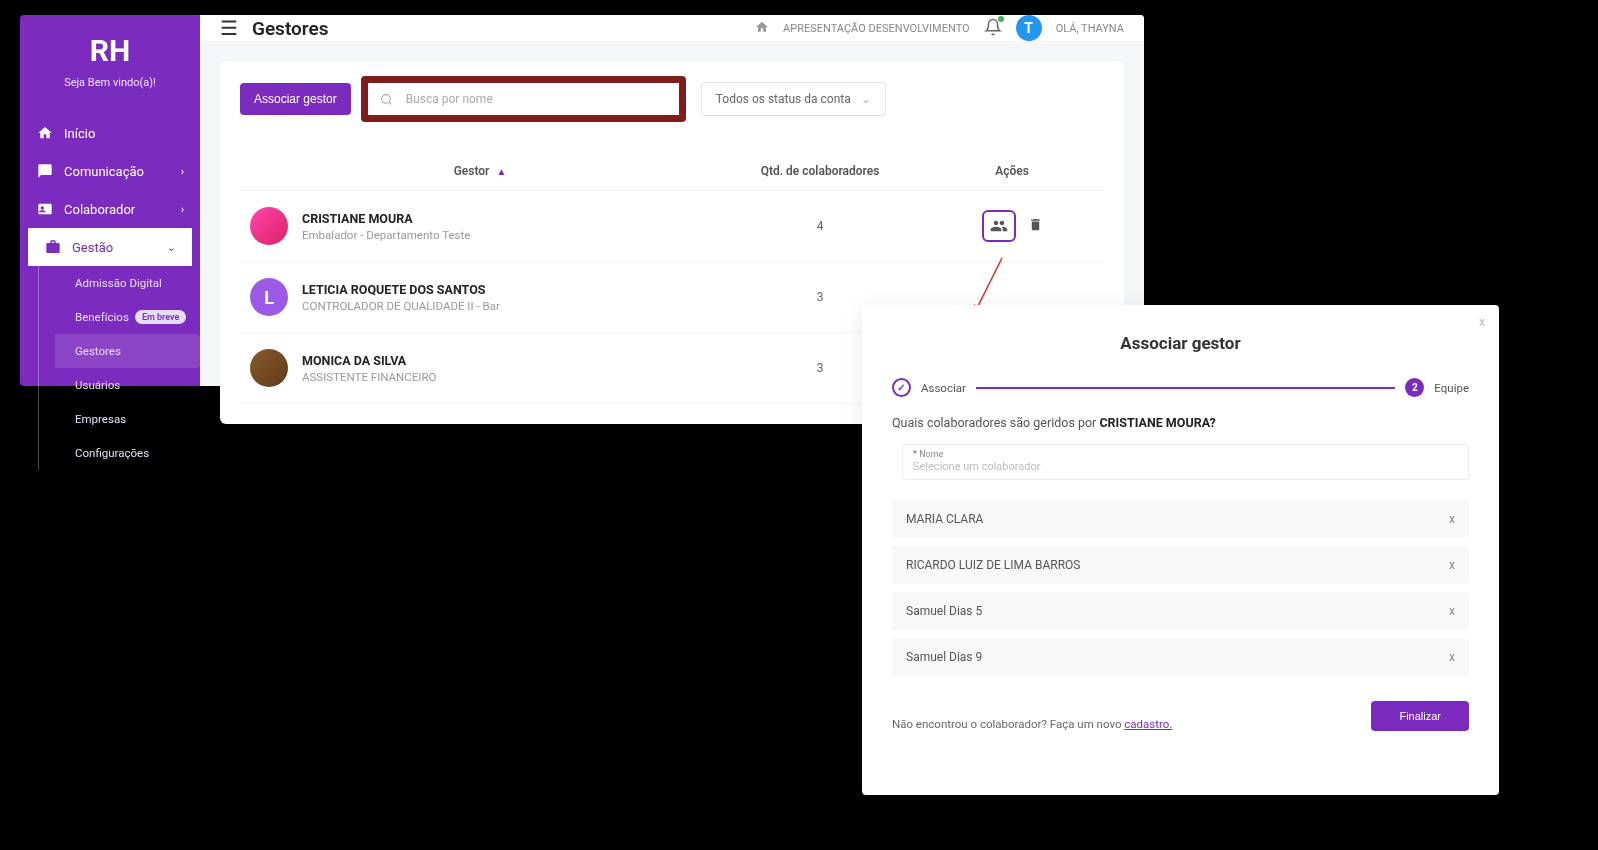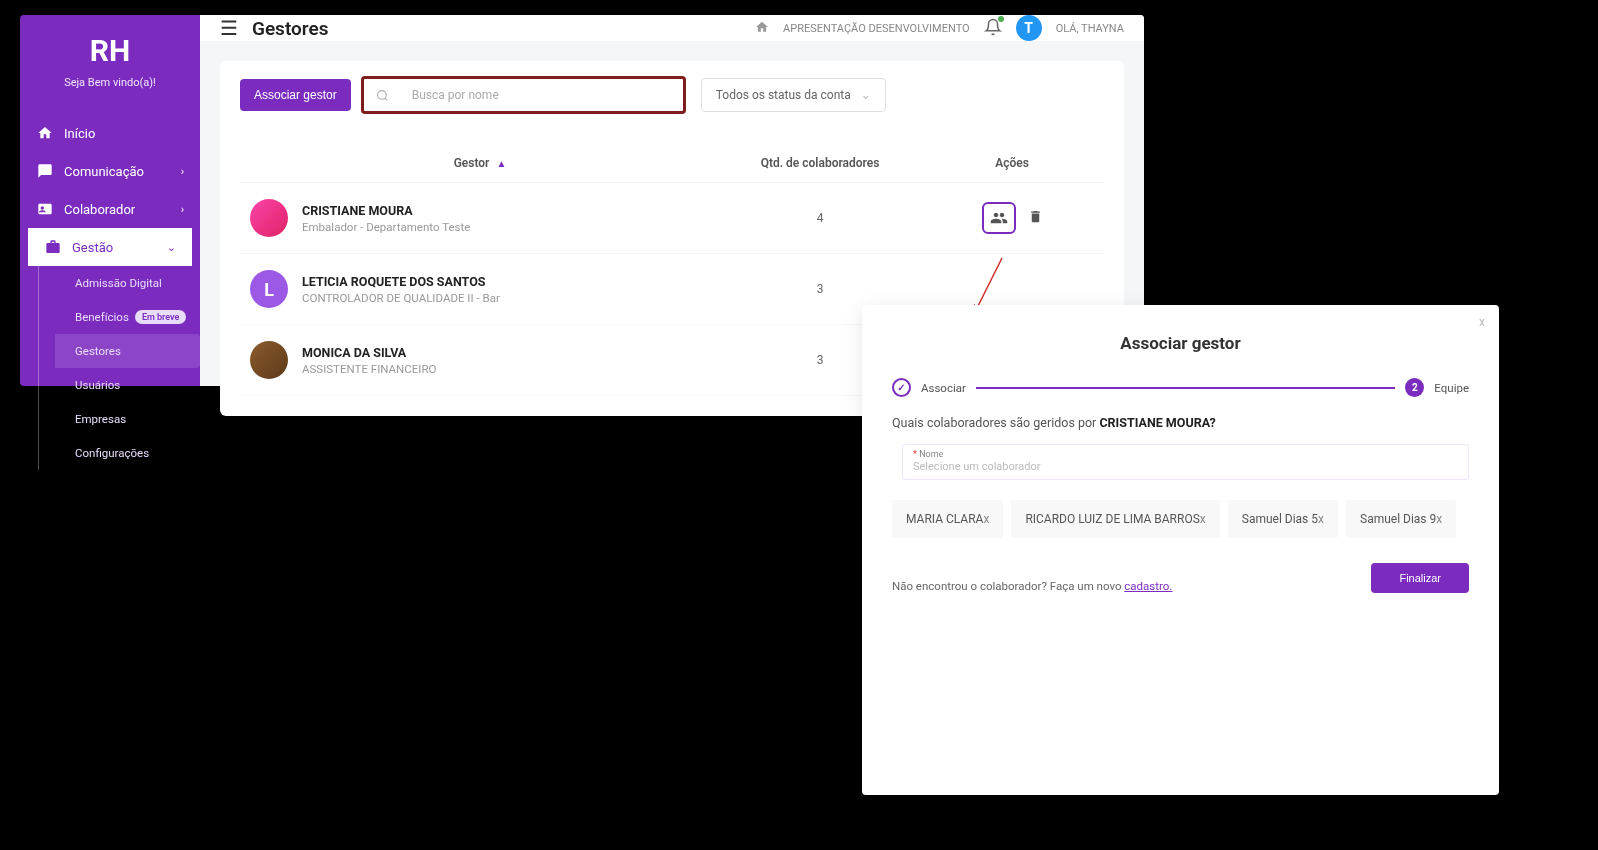--- a/index.html
+++ b/index.html
@@ -162,26 +162,26 @@
       background: #7b2cbf;
       color: #fff;
       border: none;
       padding: 9px 14px;
       border-radius: 4px;
       font-size: 12px;
       cursor: pointer;
     }
     .search-box {
       flex: 0 0 325px;
-      border: 3px solid #7f1d1d;
+      border: 7px solid #7f1d1d;
       border-radius: 4px;
       padding: 9px 12px;
       display: flex;
       align-items: center;
-      gap: 23px;
+      gap: 13px;
       font-size: 12px;
       color: #aaa;
     }
     .dropdown-box {
       border: 1px solid #e0e0e0;
       border-radius: 4px;
       padding: 9px 14px;
       font-size: 12px;
       color: #666;
       display: flex;
@@ -320,21 +320,21 @@
       border-radius:3px;
       padding:4px 10px 6px;
       margin-left:10px;
       margin-bottom:20px;
     }
     .input-label { font-size:9px; color:#888;}
     .input-label .req { color:#e53935;}
     .input-ph { font-size:11px; color:#bbb; margin-top:1px;}
     .collab-list {
       display:flex;
-      flex-direction:row;
+      flex-direction:column;
       gap:8px;
       margin-bottom:25px;
     }
     .collab-item {
       background:#f8f8f8;
       border-radius:3px;
       padding:12px 14px;
       display:flex;
       align-items:center;
       font-size:12px;

